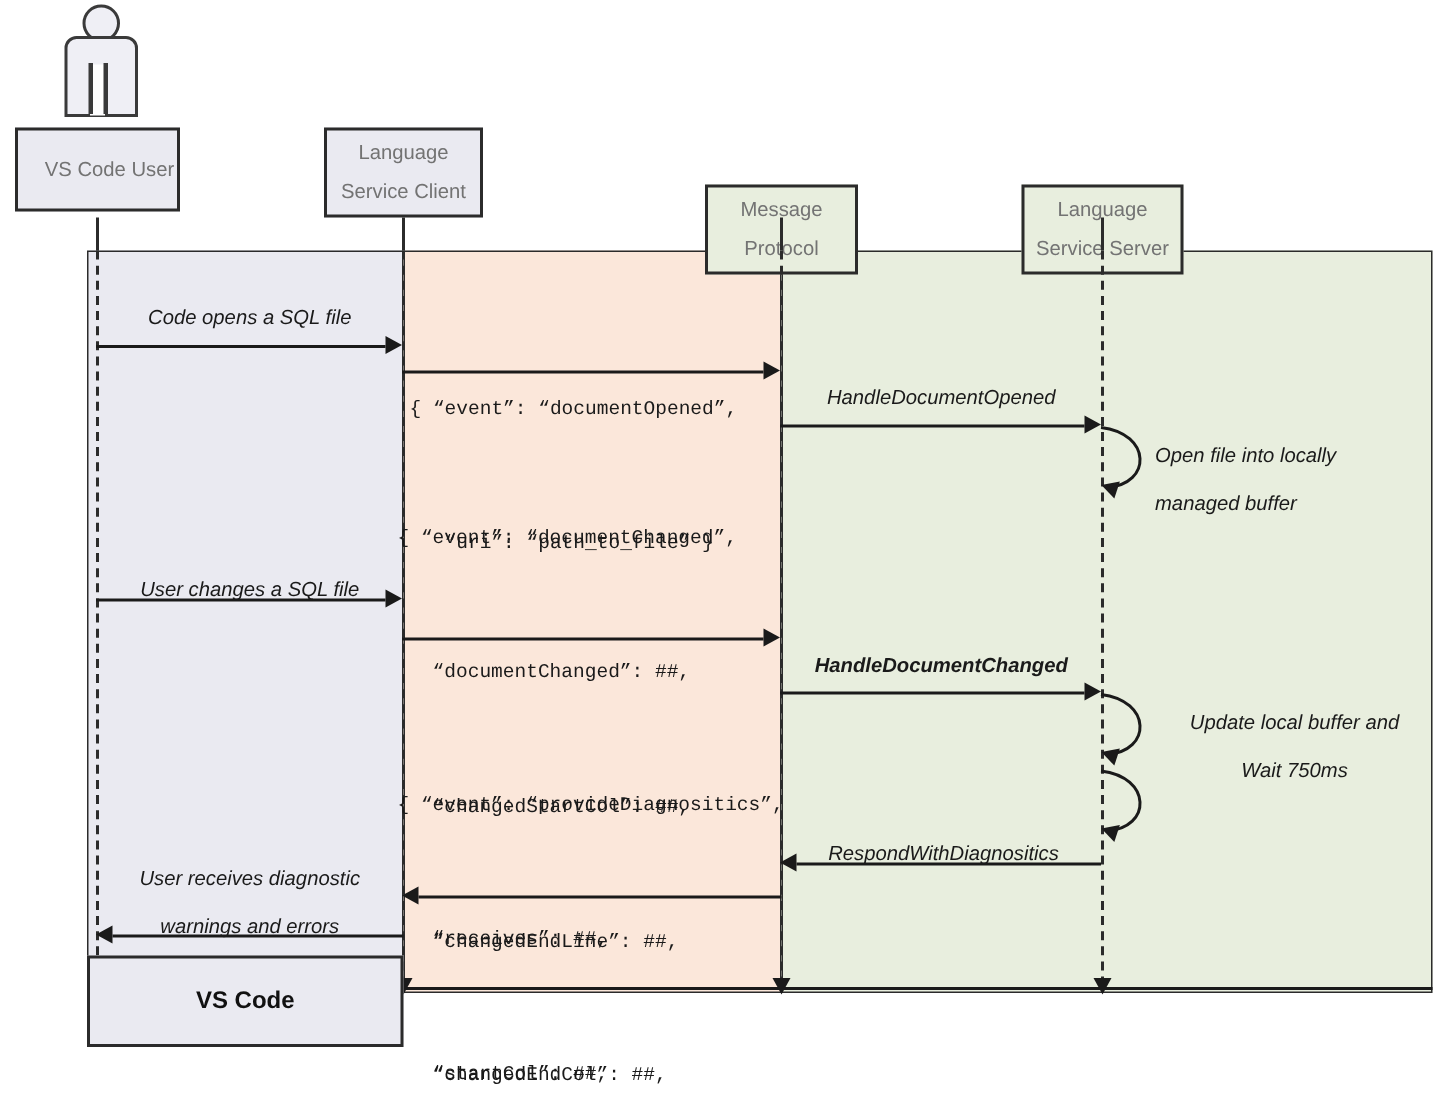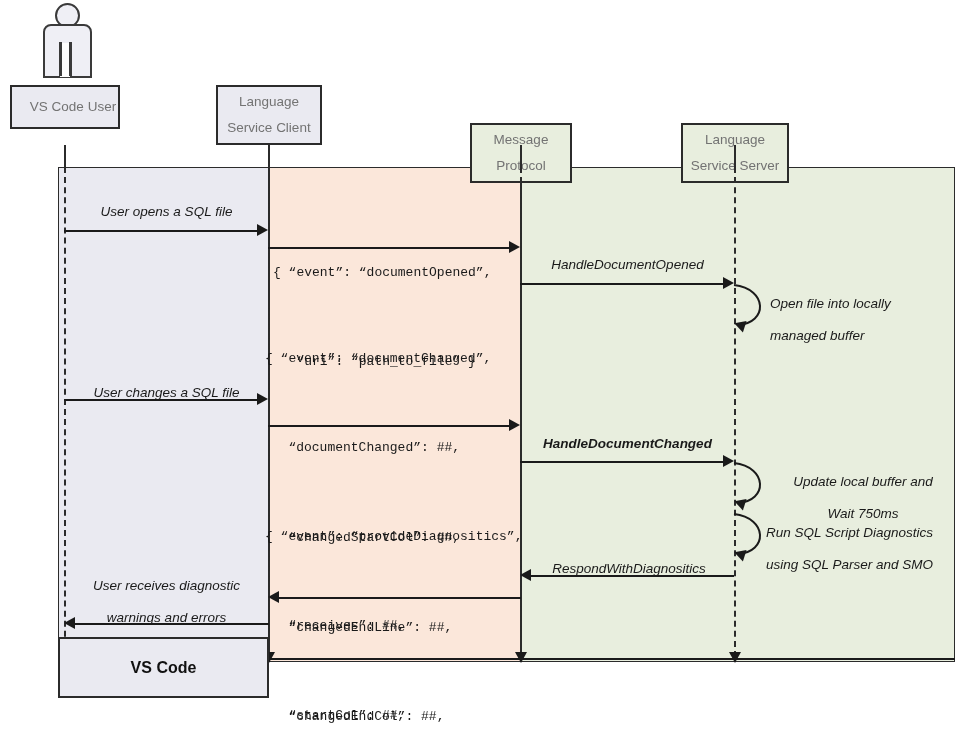--- a/index.html
+++ b/index.html
@@ -63,21 +63,21 @@
     <div class="actor-body" style="left:5px;top:22px;width:45px;height:50px;"></div>
     <div class="actor-legcut" style="left:22px;top:41px;width:10px;height:34px;"></div>
     <div class="actor-legsplit" style="left:21px;top:40px;width:2.5px;height:34px;"></div>
     <div class="actor-legsplit" style="left:31px;top:40px;width:2.5px;height:34px;"></div>
   </div>
 
   <div class="band violet" style="left:58px;top:167px;width:211px;height:495px;"></div>
   <div class="band peach" style="left:269px;top:167px;width:252px;height:495px;"></div>
   <div class="band green" style="left:521px;top:167px;width:434px;height:495px;"></div>
 
-  <div class="lifebox violet" style="left:10px;top:85px;width:110px;height:44px;padding-left:16px;">
+  <div class="lifebox violet" style="left:10px;top:85px;width:110px;height:56px;padding-left:16px;">
     <span>VS Code User</span>
   </div>
 
   <div class="lifebox violet" style="left:216px;top:85px;width:106px;height:60px;">
     <span>Language</span>
     <span>Service Client</span>
   </div>
 
   <div class="lifebox green" style="left:470px;top:85px;width:102px;height:60px;">
     <span>Message</span>
@@ -97,21 +97,21 @@
   <div class="lifeline" style="left:64px;top:167px;height:490px;"></div>
   <div class="lifeline" style="left:268px;top:167px;height:490px;"></div>
   <div class="lifeline" style="left:520px;top:167px;height:490px;"></div>
   <div class="lifeline" style="left:734px;top:167px;height:490px;"></div>
 
   <div class="ahead down" style="left:59px;top:652px;"></div>
   <div class="ahead down" style="left:263px;top:652px;"></div>
   <div class="ahead down" style="left:515px;top:652px;"></div>
   <div class="ahead down" style="left:729px;top:652px;"></div>
 
-  <div class="msglabel" style="left:64px;top:196px;width:205px;">User opens a SQL file</div>
+  <div class="msglabel" style="left:64px;top:196px;width:205px;">Code opens a SQL file</div>
   <div class="arrowline" style="left:64px;top:230px;width:193px;"></div>
   <div class="ahead right" style="left:257px;top:224px;"></div>
 
   <div class="jsonblock" style="left:273px;top:198px;width:244px;">
     <div>{ “event”: “documentOpened”,</div>
     <div>   “uri”: “path_to_file” }</div>
   </div>
 
   <div class="arrowline" style="left:268px;top:247px;width:241px;"></div>
   <div class="ahead right" style="left:509px;top:241px;"></div>
@@ -155,24 +155,20 @@
   <div class="ahead left" style="left:734px;top:497px;transform:rotate(18deg);"></div>
   <div class="msglabel" style="left:768px;top:466px;width:190px;text-align:center;">
     <div>Update local buffer and</div>
     <div>Wait 750ms</div>
   </div>
 
   <svg style="position:absolute;left:728px;top:512px;width:45px;height:48px;overflow:visible;">
     <path d="M 6,2 C 40,6 40,40 10,42" fill="none" stroke="#1a1a1a" stroke-width="2"></path>
   </svg>
   <div class="ahead left" style="left:734px;top:548px;transform:rotate(18deg);"></div>
-  <div class="msglabel" style="left:766px;top:517px;width:195px;text-align:left;">
-    <div>Run SQL Script Diagnostics</div>
-    <div>using SQL Parser and SMO</div>
-  </div>
 
   <div class="jsonblock" style="left:265px;top:462px;width:258px;">
     <div>{ “event”: “provideDiagnositics”,</div>
     <div>   “receives”: ##,</div>
     <div>   “startCol”: ##,</div>
     
     
     
   </div>
 

